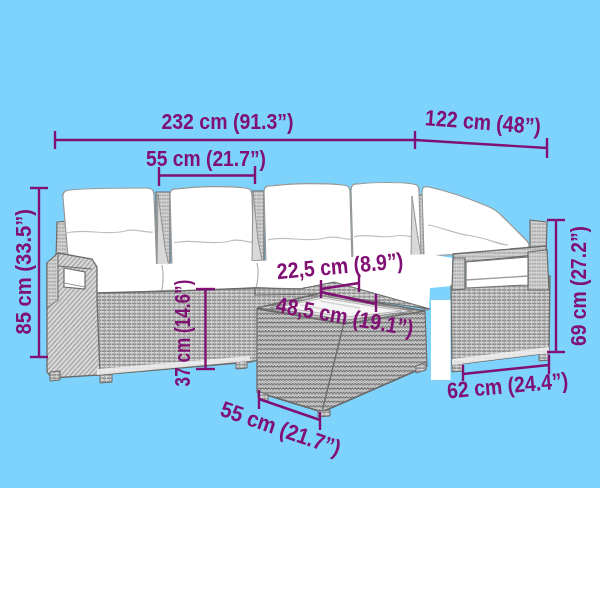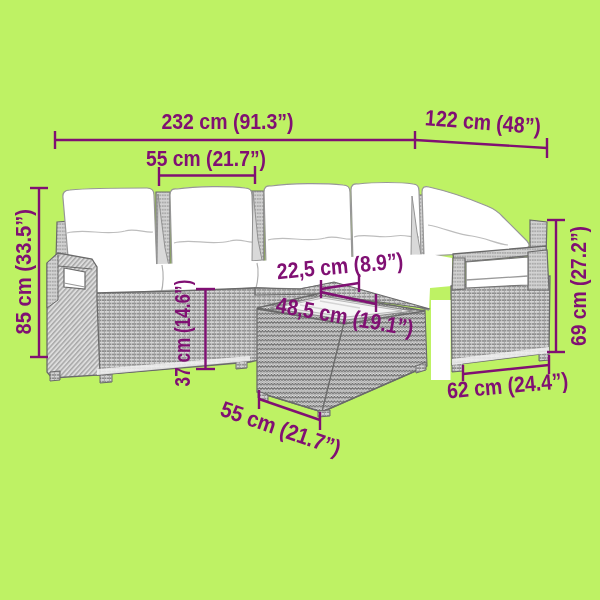--- a/index.html
+++ b/index.html
@@ -1,16 +1,16 @@
 <!DOCTYPE html>
 <html><head>
 <meta charset="utf-8">
 <style>
   html,body{margin:0;padding:0;background:#ffffff;}
-  .page{position:relative;width:600px;height:600px;background:#bef264;overflow:hidden;}
+  .page{position:relative;width:600px;height:488px;background:#7dd3fc;overflow:hidden;}
   svg{display:block;}
   text{font-family:"Liberation Sans", sans-serif;font-weight:bold;fill:#801073;}
 </style>
 </head>
 <body>
 <div class="page">
 <svg width="600" height="600" viewBox="0 0 600 600">
 <defs>
 
   <pattern id="wick" width="5" height="3.4" patternUnits="userSpaceOnUse">

